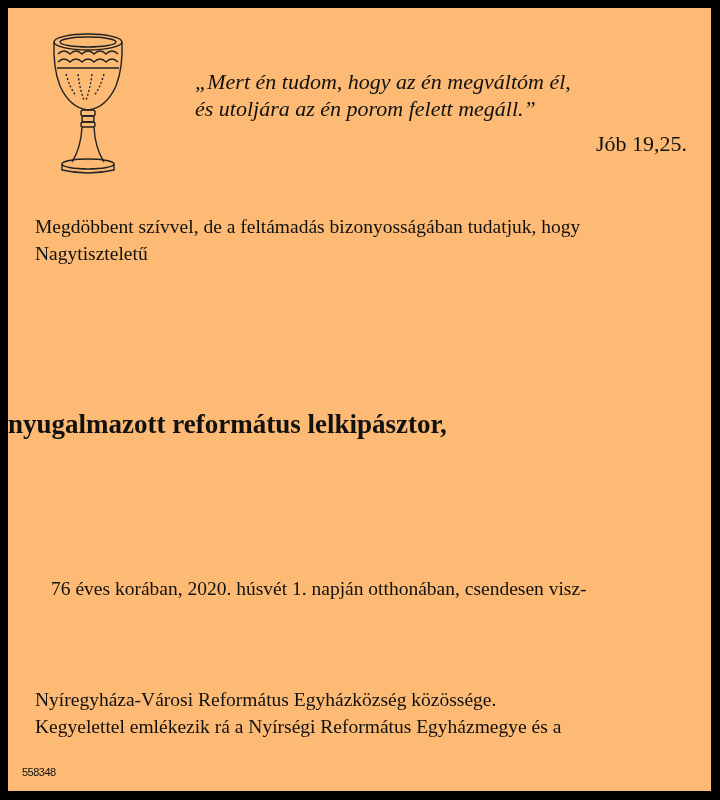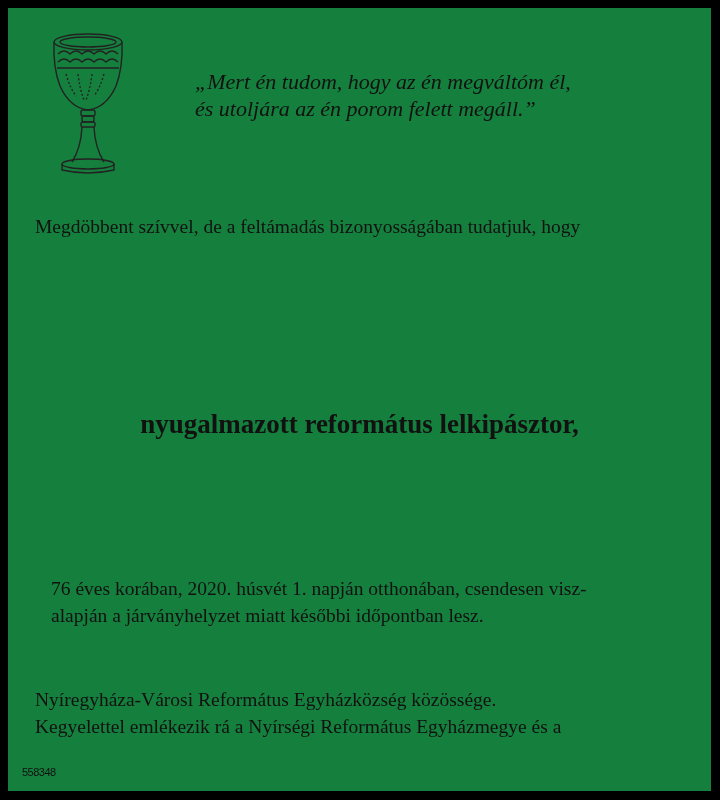--- a/index.html
+++ b/index.html
@@ -3,21 +3,21 @@
   <meta charset="utf-8">
   <style>
     html, body { margin: 0; padding: 0; }
     body {
       width: 720px; height: 800px; background: #000;
       position: relative; overflow: hidden;
       font-family: "Liberation Serif", serif; color: #111;
     }
     .page {
       position: absolute; left: 8px; top: 8px; width: 703px; height: 783px;
-      background: #15803d;
+      background: #fdba74;
     }
     .chalice { position: absolute; left: 40px; top: 20px; width: 80px; height: 150px; }
     .quote {
       position: absolute; left: 187px; top: 60px; width: 500px;
       font-style: italic; font-size: 22px; line-height: 27px;
     }
     .quote div { white-space: nowrap; }
     .ref {
       position: absolute; right: 24px; top: 122px;
       font-size: 22px; line-height: 27px;
@@ -26,21 +26,21 @@
       position: absolute; left: 27px; top: 205px; width: 660px;
       font-size: 19.5px; line-height: 27px;
     }
     .intro div, .body1 div, .body2 div { white-space: nowrap; }
     .name {
       position: absolute; left: 0; right: 0; top: 322px;
       text-align: center; font-weight: bold; font-size: 45px; line-height: 52px;
     }
     .title {
       position: absolute; left: 0; right: 0; top: 398px;
-      text-align: center; font-weight: bold; font-size: 27px; line-height: 37px;
+      font-weight: bold; font-size: 27px; line-height: 37px;
     }
     .title div { white-space: nowrap; }
     .body1 {
       position: absolute; left: 43px; top: 567px; width: 660px;
       font-size: 19.5px; line-height: 27px;
     }
     .body2 {
       position: absolute; left: 27px; top: 678px; width: 670px;
       font-size: 19.5px; line-height: 27px;
     }
@@ -71,33 +71,34 @@
       <path d="M34 99 Q33 120 24 134 M46 99 Q47 120 56 134"></path>
       <ellipse cx="40" cy="136" rx="26" ry="5"></ellipse>
       <path d="M14 136 L14 142 Q40 148 66 142 L66 136"></path>
     </svg>
   </div>
 
   <div class="quote">
     <div>„Mert én tudom, hogy az én megváltóm él,</div>
     <div>és utoljára az én porom felett megáll.”</div>
   </div>
+  <div class="ref">Jób 19,25.</div>
 
   <div class="intro">
     <div>Megdöbbent szívvel, de a feltámadás bizonyosságában tudatjuk, hogy</div>
+    <div>Nagytiszteletű</div>
   </div>
 
 
   <div class="title">
     <div>nyugalmazott református lelkipásztor,</div>
   </div>
 
   <div class="body1">
     <div>76 éves korában, 2020. húsvét 1. napján otthonában, csendesen visz-</div>
-    <div>alapján a járványhelyzet miatt későbbi időpontban lesz.</div>
   </div>
 
   <div class="body2">
     <div>Nyíregyháza-Városi Református Egyházközség közössége.</div>
     <div>Kegyelettel emlékezik rá a Nyírségi Református Egyházmegye és a</div>
   </div>
 
   <div class="code">558348</div>
 </div>
 

